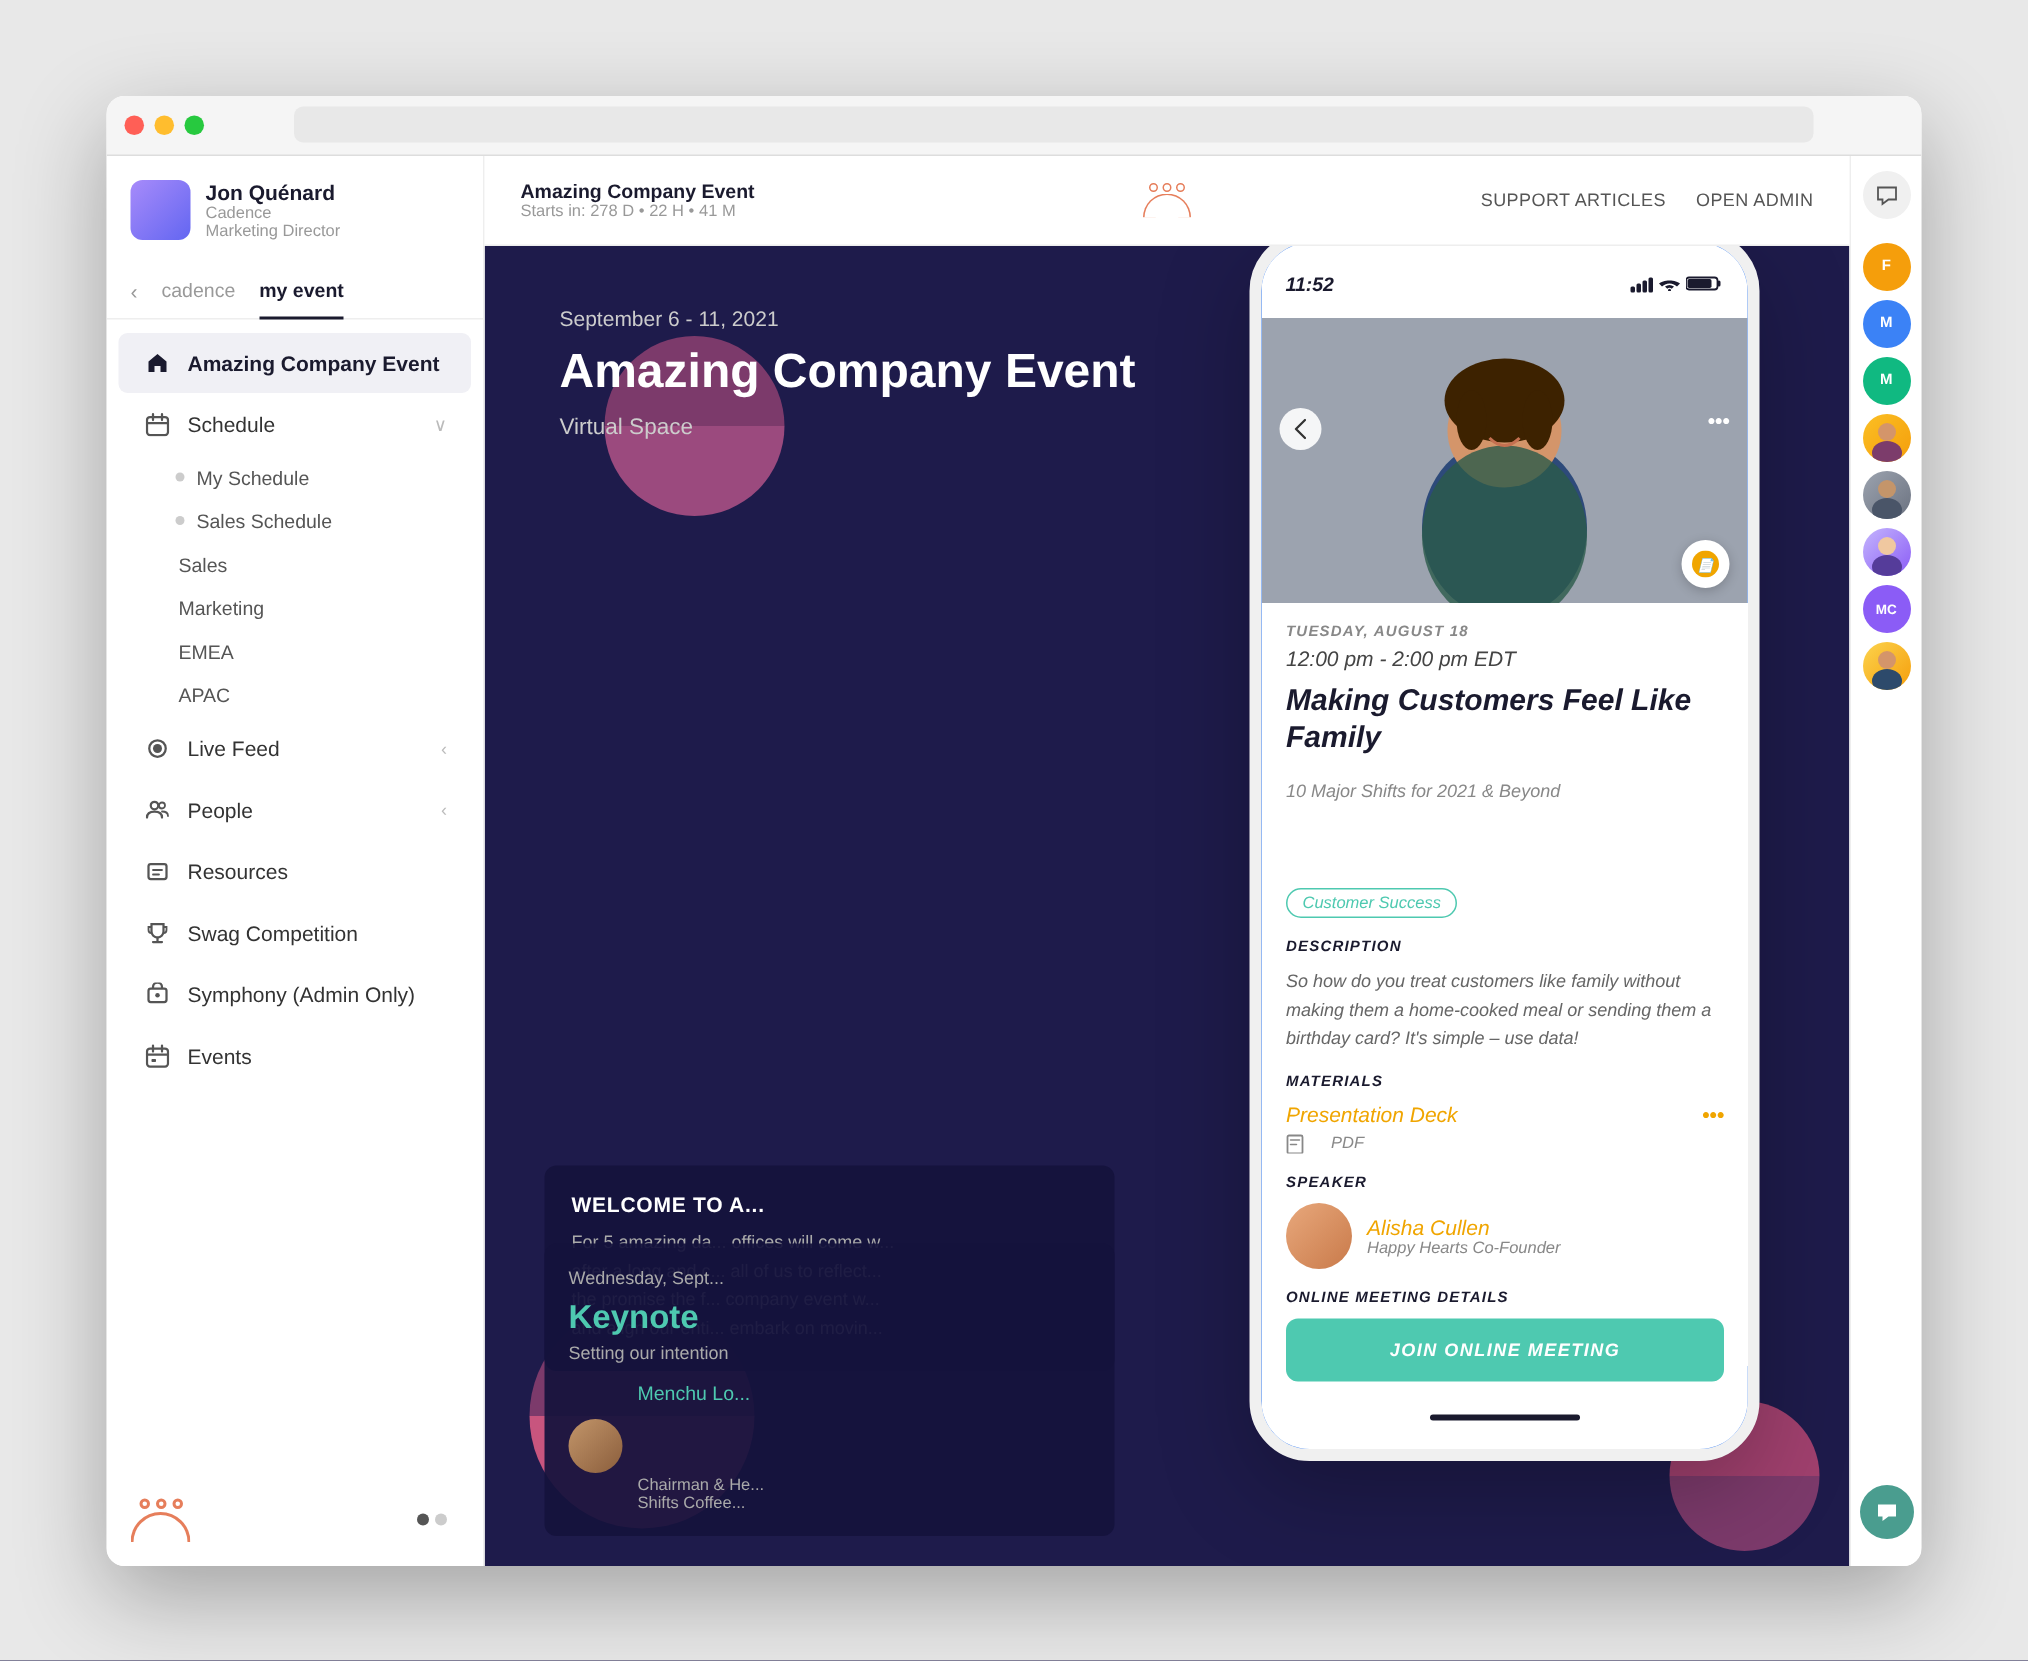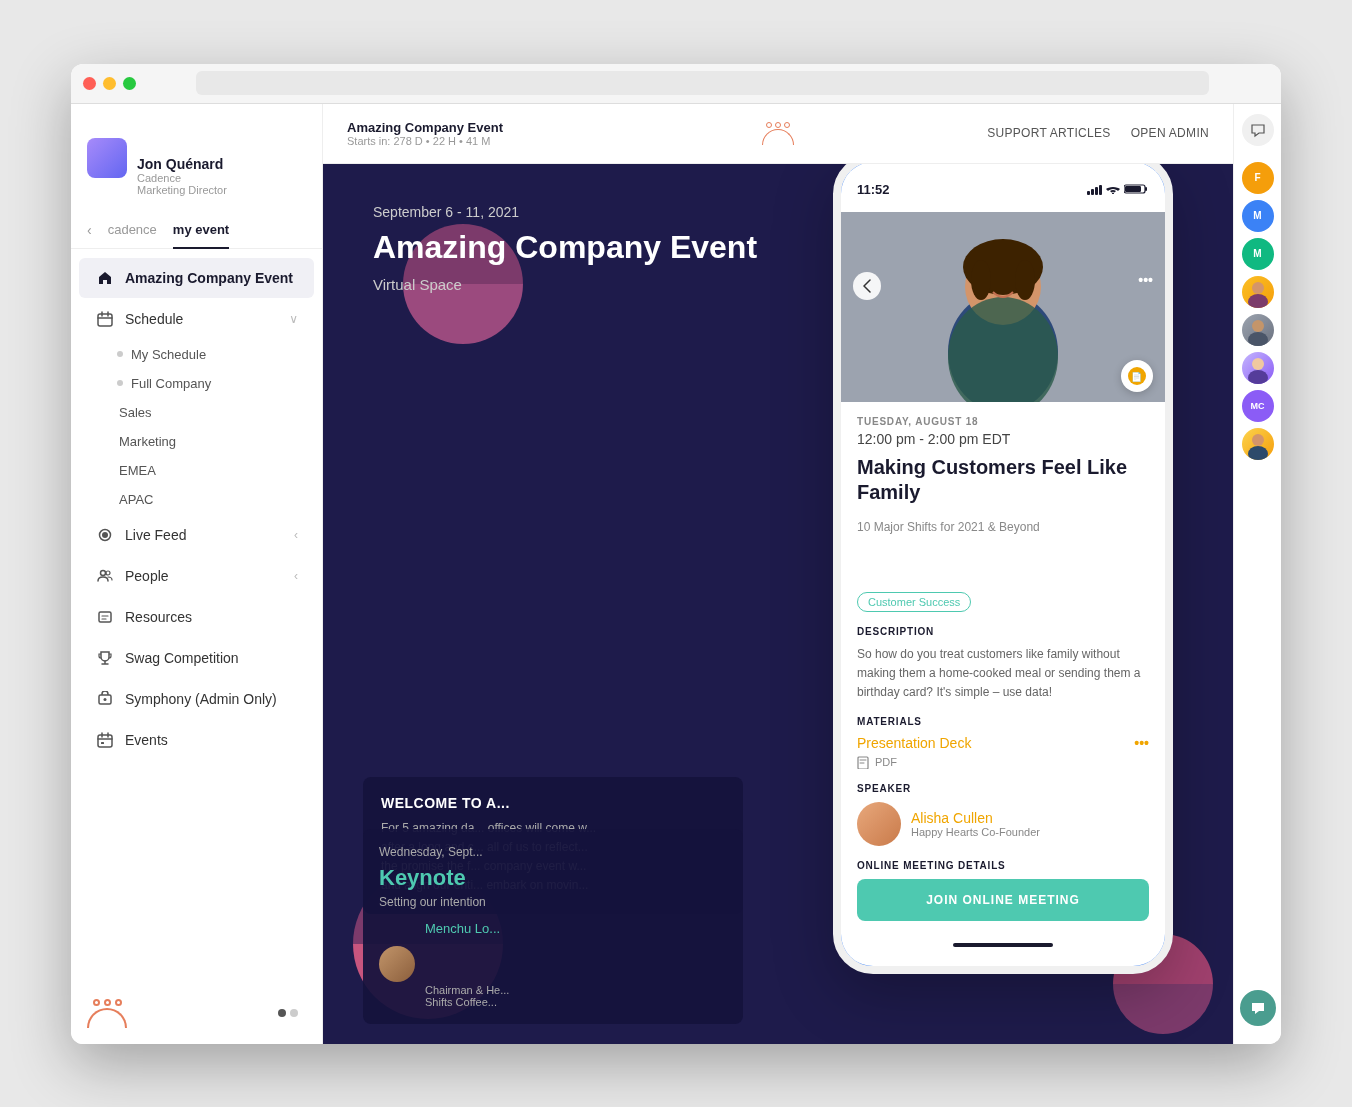--- a/index.html
+++ b/index.html
@@ -84,21 +84,21 @@
     }
 
     .user-avatar {
       width: 40px;
       height: 40px;
       border-radius: 8px;
       background: linear-gradient(135deg, #a78bfa, #6366f1);
       flex-shrink: 0;
     }
 
-    .user-info { flex: 1; margin-top: 36px; }
+    .user-info { flex: 1; }
     .user-name {
       font-weight: 600;
       font-size: 14px;
       color: #1a1a2e;
     }
     .user-company {
       font-size: 11px;
       color: #999;
     }
     .user-role {
@@ -502,20 +502,21 @@
       position: absolute;
       right: 60px;
       top: -10px;
       width: 340px;
       height: 820px;
       background: #3b82f6;
       border-radius: 40px;
       box-shadow: 0 20px 60px rgba(0,0,0,0.25);
       overflow: hidden;
       border: 8px solid #f0f0f0;
+      font-style: italic;
     }
 
     .phone-notch {
       width: 100%;
       height: 50px;
       background: #fff;
       display: flex;
       align-items: center;
       justify-content: space-between;
       padding: 10px 16px 5px;
@@ -678,21 +679,21 @@
       font-size: 14px;
       color: #f0a500;
       font-weight: 700;
     }
 
     .materials-type {
       font-size: 11px;
       color: #888;
       display: flex;
       align-items: center;
-      gap: 4px;
+      gap: 16px;
       margin-bottom: 14px;
     }
 
     .speaker-section {
       display: flex;
       align-items: center;
       gap: 10px;
       margin-bottom: 14px;
     }
 
@@ -815,21 +816,21 @@
           <span class="sidebar-item-arrow">∨</span>
         </div>
 
         <div class="schedule-submenu">
           <div class="submenu-dot">
             <div class="dot"></div>
             <span>My Schedule</span>
           </div>
           <div class="submenu-dot">
             <div class="dot"></div>
-            <span>Full Company</span>
+            <span>Sales Schedule</span>
           </div>
           <div class="submenu-item">Sales</div>
           <div class="submenu-item">Marketing</div>
           <div class="submenu-item">EMEA</div>
           <div class="submenu-item">APAC</div>
         </div>
 
         <div class="sidebar-item">
           <div class="sidebar-item-icon">
             <svg width="16" height="16" viewBox="0 0 16 16" fill="none">

